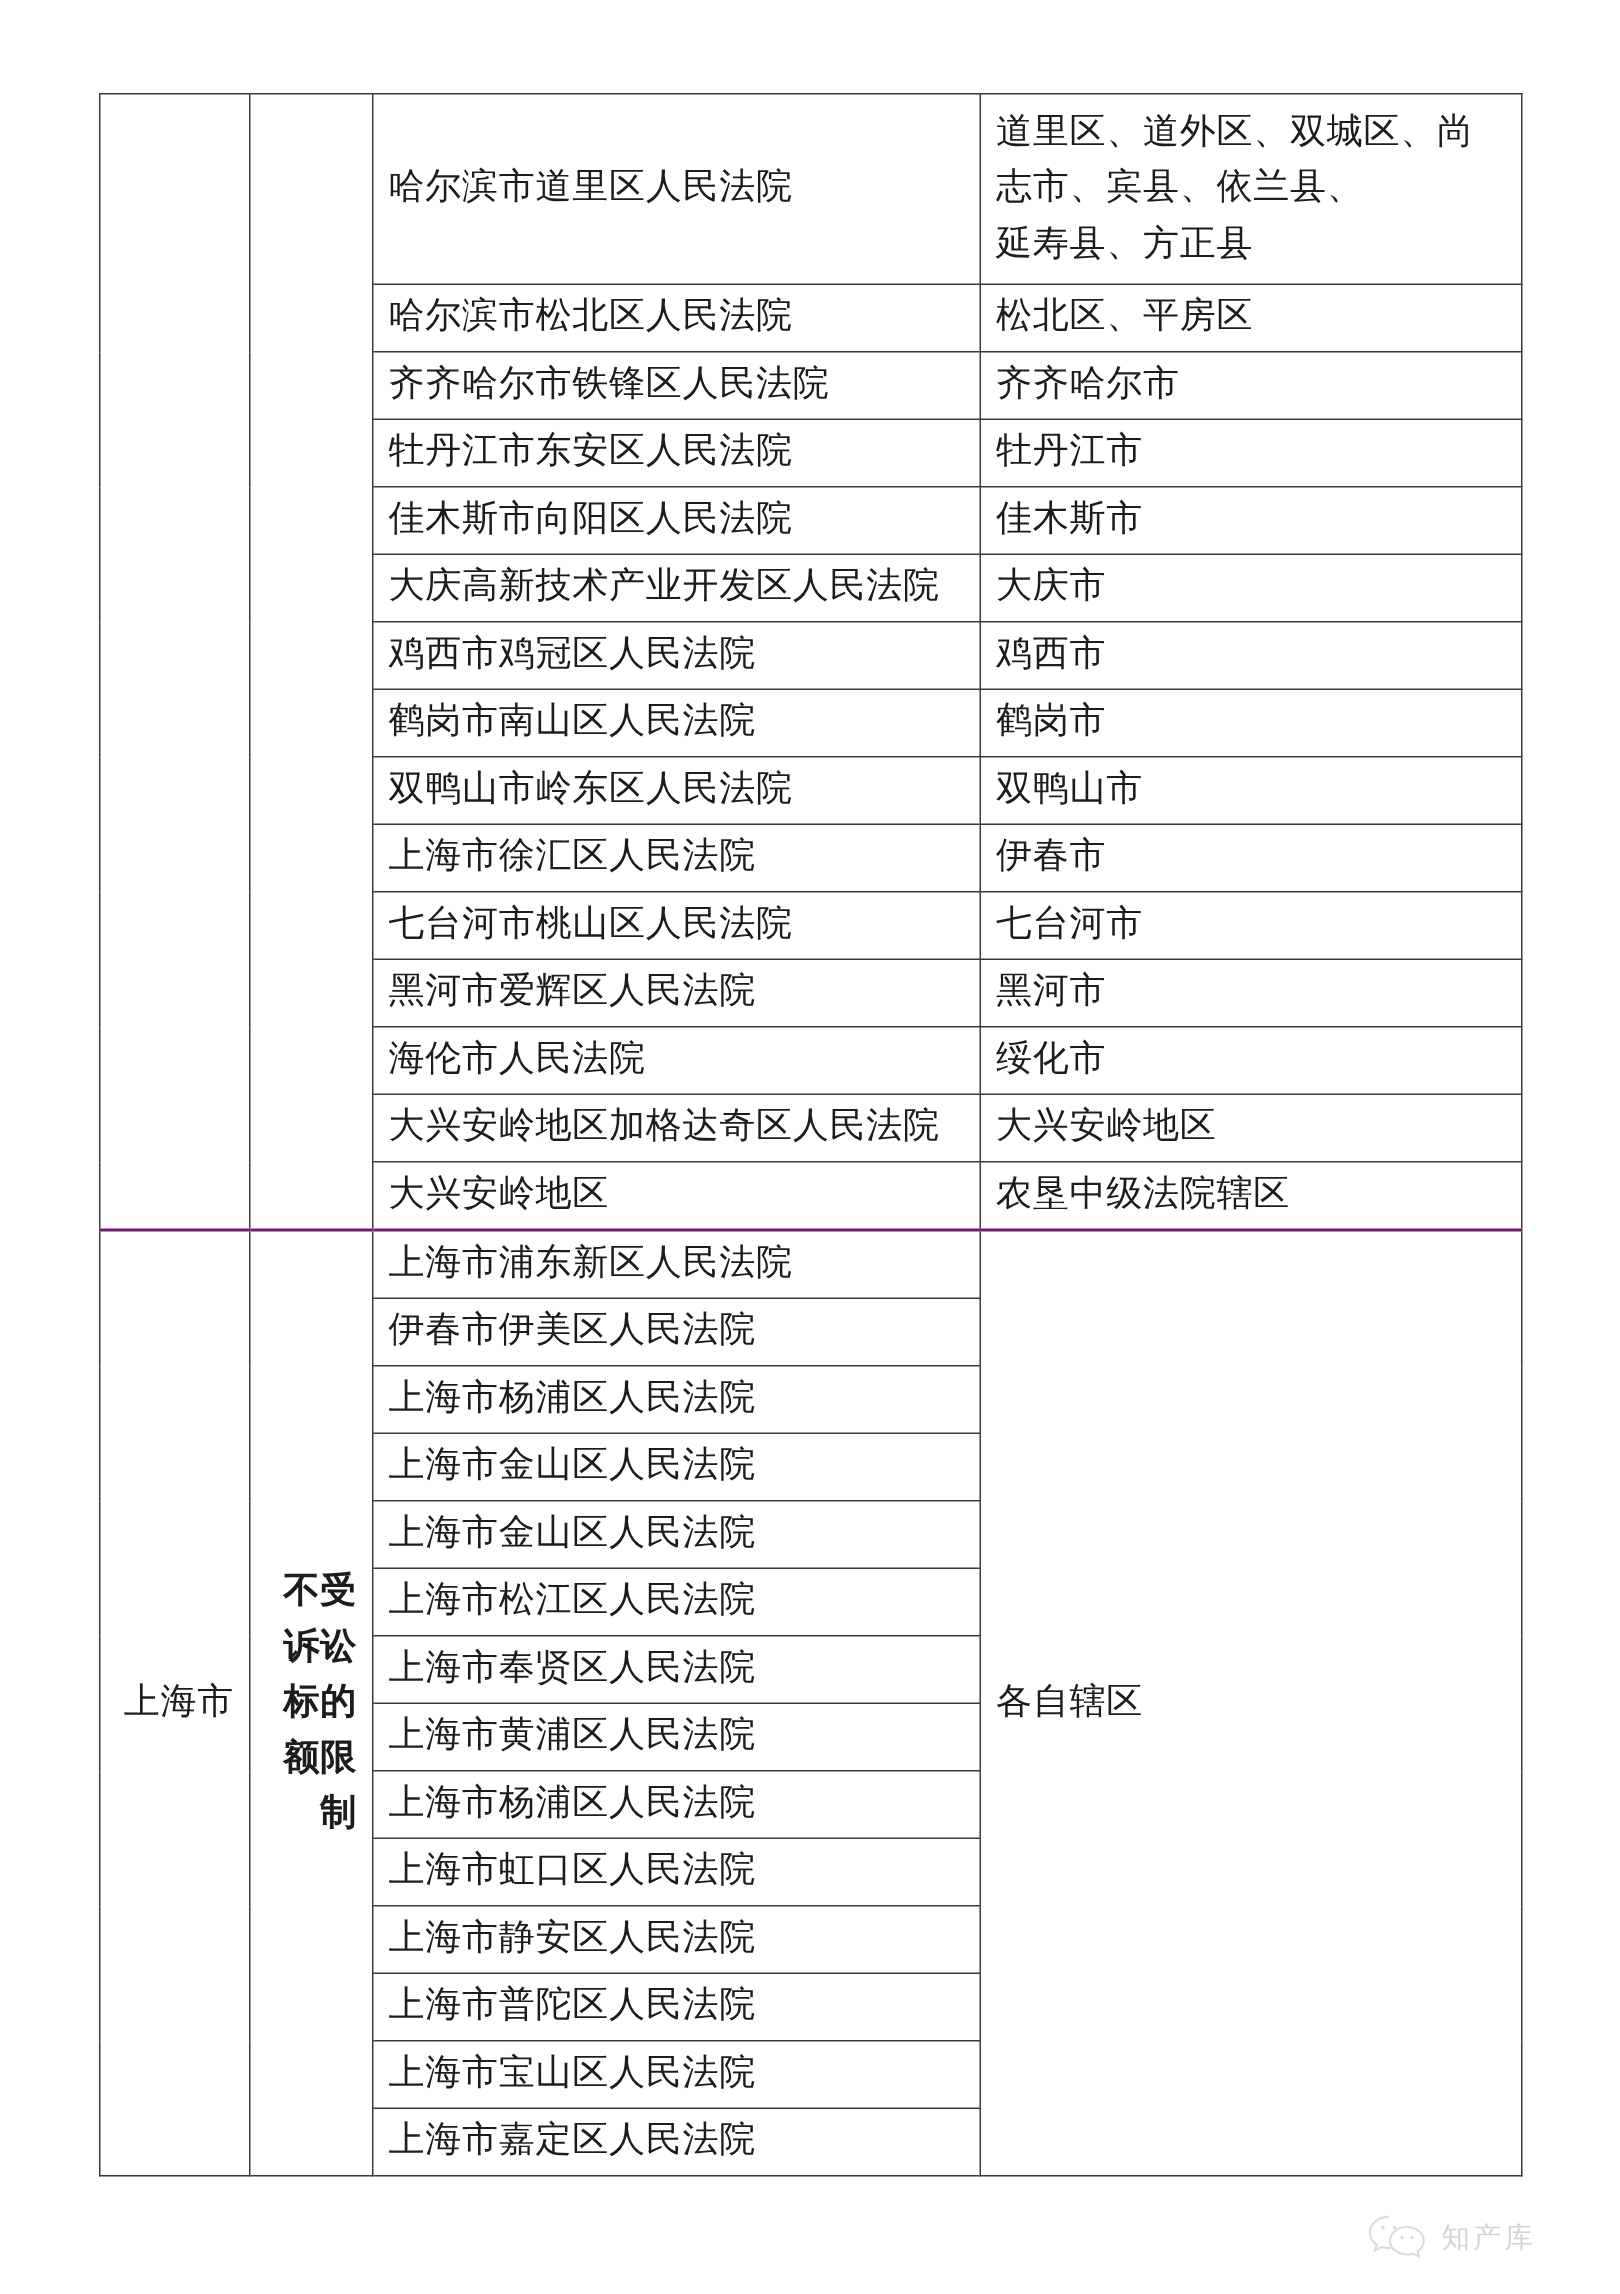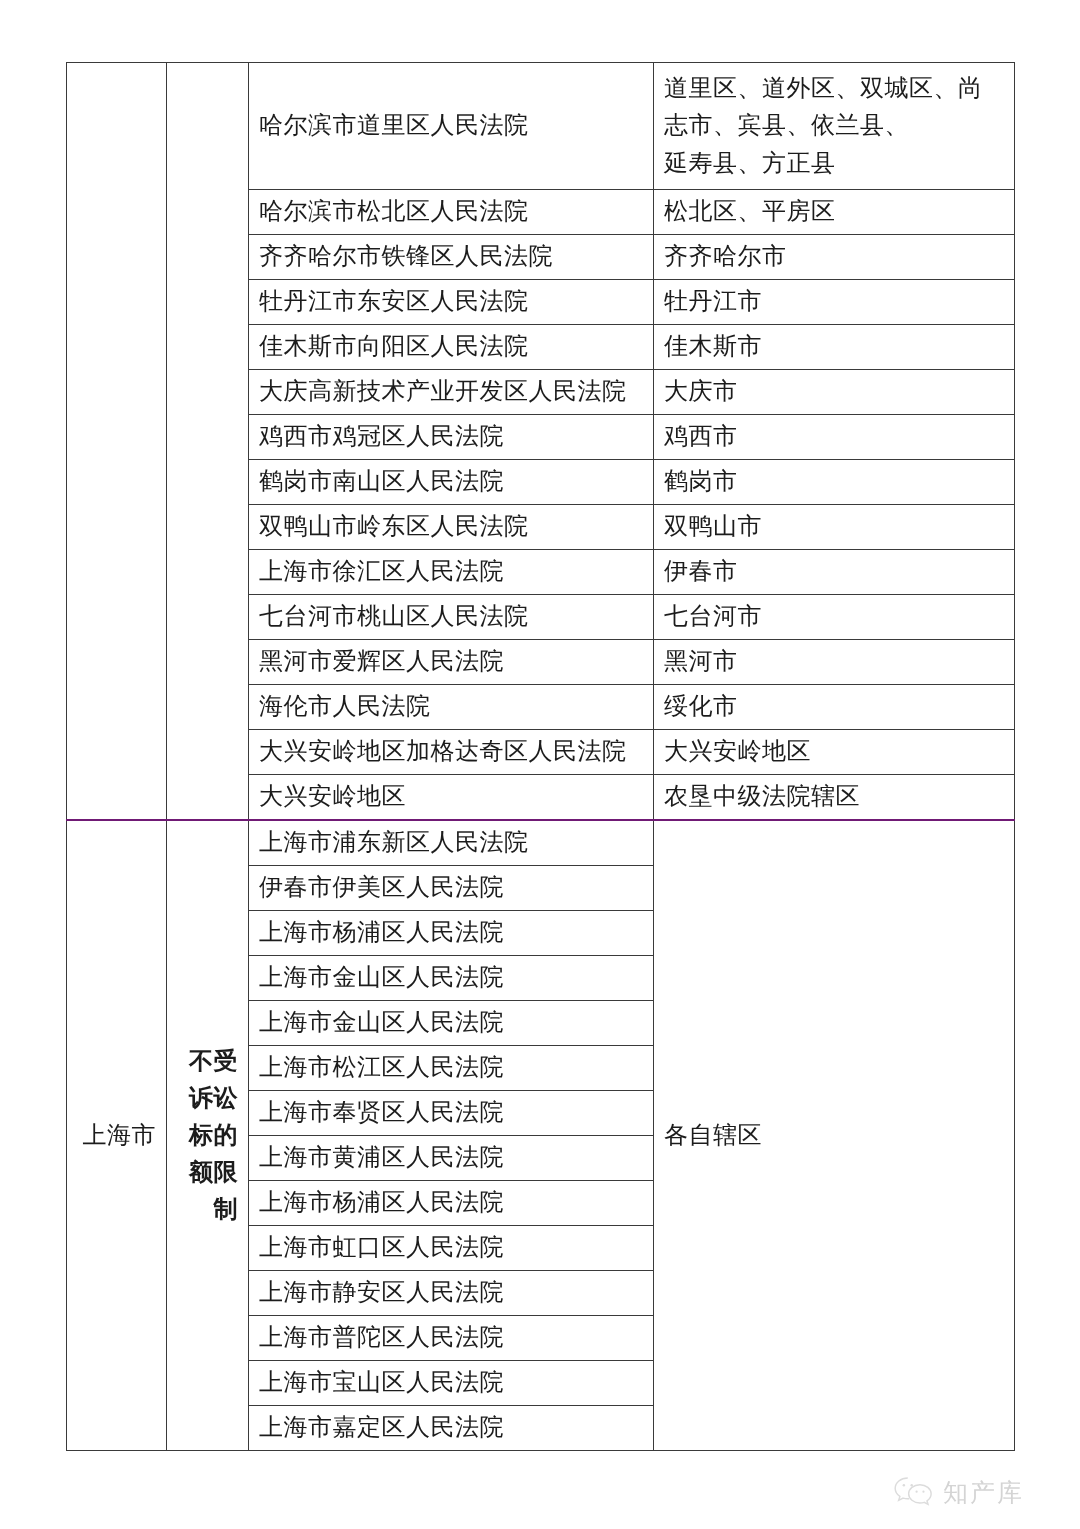--- a/index.html
+++ b/index.html
@@ -91,21 +91,21 @@
     right: 56px;
     bottom: 20px;
     display: flex;
     align-items: center;
     gap: 8px;
     opacity: 1;
     pointer-events: none;
     user-select: none;
   }
   .watermark .wm-text {
-    font-size: 25px;
+    font-size: 19px;
     color: #d4d4d4;
     font-family: "Liberation Sans", "DejaVu Sans", sans-serif;
     letter-spacing: 2px;
   }
   .wechat-icon {
     width: 42px;
     height: 34px;
     display: block;
   }
 </style>

